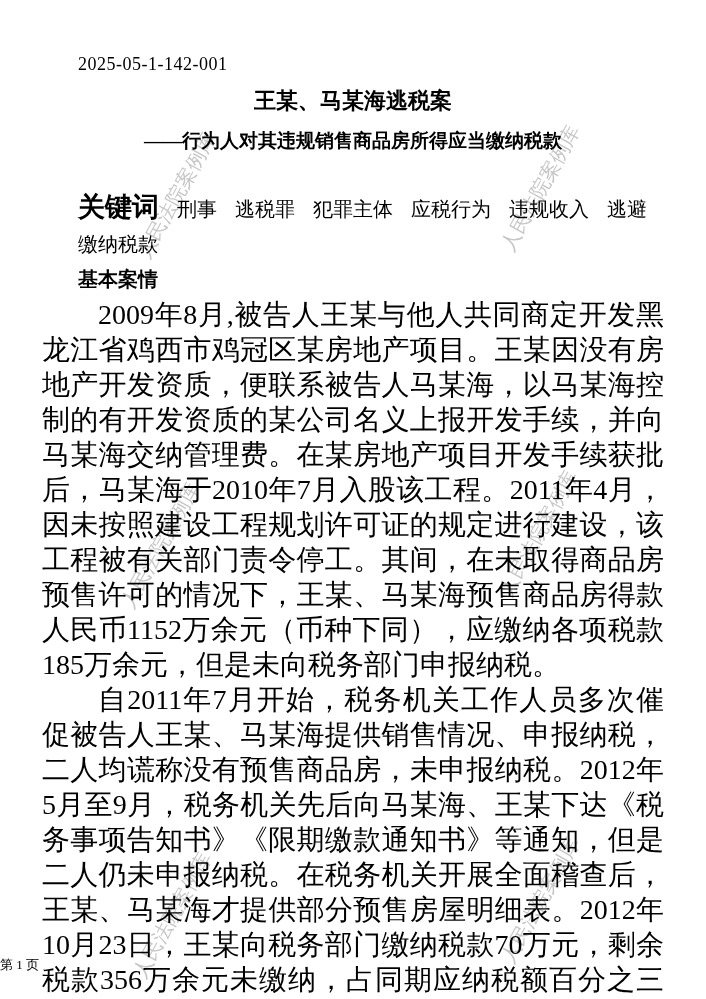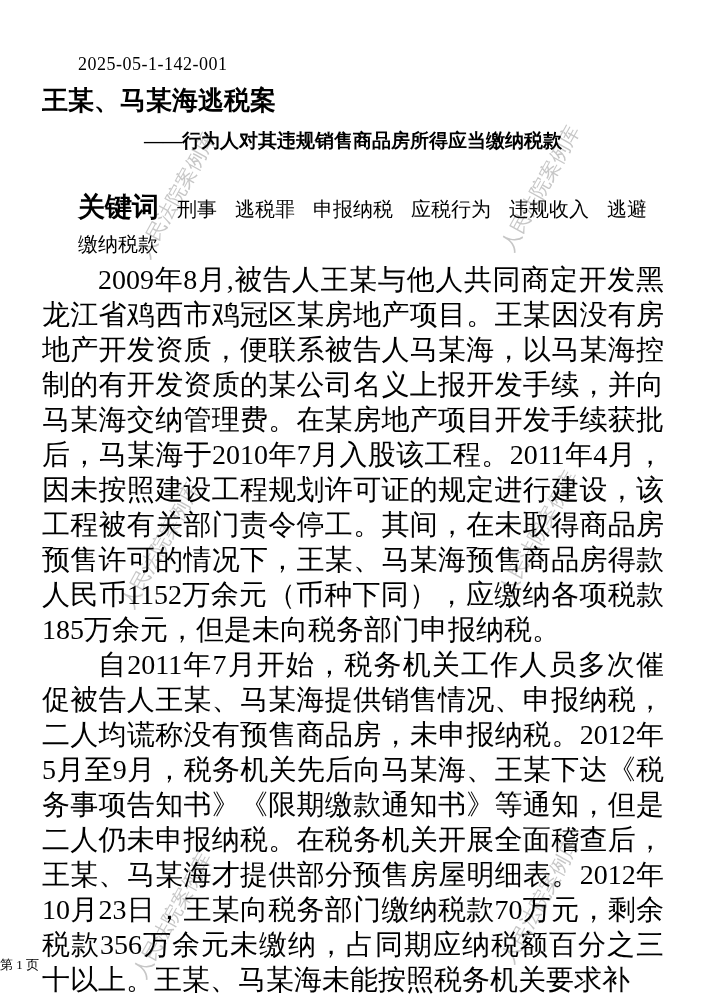--- a/index.html
+++ b/index.html
@@ -41,24 +41,24 @@
   }
   .docnum {
     margin-top: 52px;
     font-size: 18px;
     line-height: 24px;
     letter-spacing: 0.5px;
     margin-left: 36px;
   }
   .title {
     margin: 10px 0 0 0;
-    font-size: 26px;
+    font-size: 22px;
     font-weight: 700;
     line-height: 30px;
-    text-align: left;
+    text-align: center;
   }
   .subtitle {
     margin: 12px 0 0 0;
     font-size: 19px;
     font-weight: 700;
     line-height: 26px;
     text-align: center;
   }
   .keywords {
     margin-top: 36px;
@@ -116,23 +116,24 @@
   </div>
 
   <div class="content">
     <div class="docnum">2025-05-1-142-001</div>
 
     <h1 class="title">王某、马某海逃税案</h1>
 
     <h2 class="subtitle">——行为人对其违规销售商品房所得应当缴纳税款</h2>
 
     <div class="keywords">
-      <span class="kw-label">关键词</span><span class="kw">刑事</span><span class="kw">逃税罪</span><span class="kw">申报纳税</span><span class="kw">应税行为</span><span class="kw">违规收入</span><span class="kw">逃避缴纳税款</span>
+      <span class="kw-label">关键词</span><span class="kw">刑事</span><span class="kw">逃税罪</span><span class="kw">犯罪主体</span><span class="kw">应税行为</span><span class="kw">违规收入</span><span class="kw">逃避缴纳税款</span>
     </div>
 
+    <div class="heading">基本案情</div>
 
     <p class="body-p">2009年8月,被告人王某与他人共同商定开发黑龙江省鸡西市鸡冠区某房地产项目。王某因没有房地产开发资质，便联系被告人马某海，以马某海控制的有开发资质的某公司名义上报开发手续，并向马某海交纳管理费。在某房地产项目开发手续获批后，马某海于2010年7月入股该工程。2011年4月，因未按照建设工程规划许可证的规定进行建设，该工程被有关部门责令停工。其间，在未取得商品房预售许可的情况下，王某、马某海预售商品房得款人民币1152万余元（币种下同），应缴纳各项税款185万余元，但是未向税务部门申报纳税。</p>
     <p class="body-p">自2011年7月开始，税务机关工作人员多次催促被告人王某、马某海提供销售情况、申报纳税，二人均谎称没有预售商品房，未申报纳税。2012年5月至9月，税务机关先后向马某海、王某下达《税务事项告知书》《限期缴款通知书》等通知，但是二人仍未申报纳税。在税务机关开展全面稽查后，王某、马某海才提供部分预售房屋明细表。2012年10月23日，王某向税务部门缴纳税款70万元，剩余税款356万余元未缴纳，占同期应纳税额百分之三十以上。王某、马某海未能按照税务机关要求补</p>
   </div>
 
   <div class="footer">
     <span>第 1 页</span>
   </div>
 
 </div>

